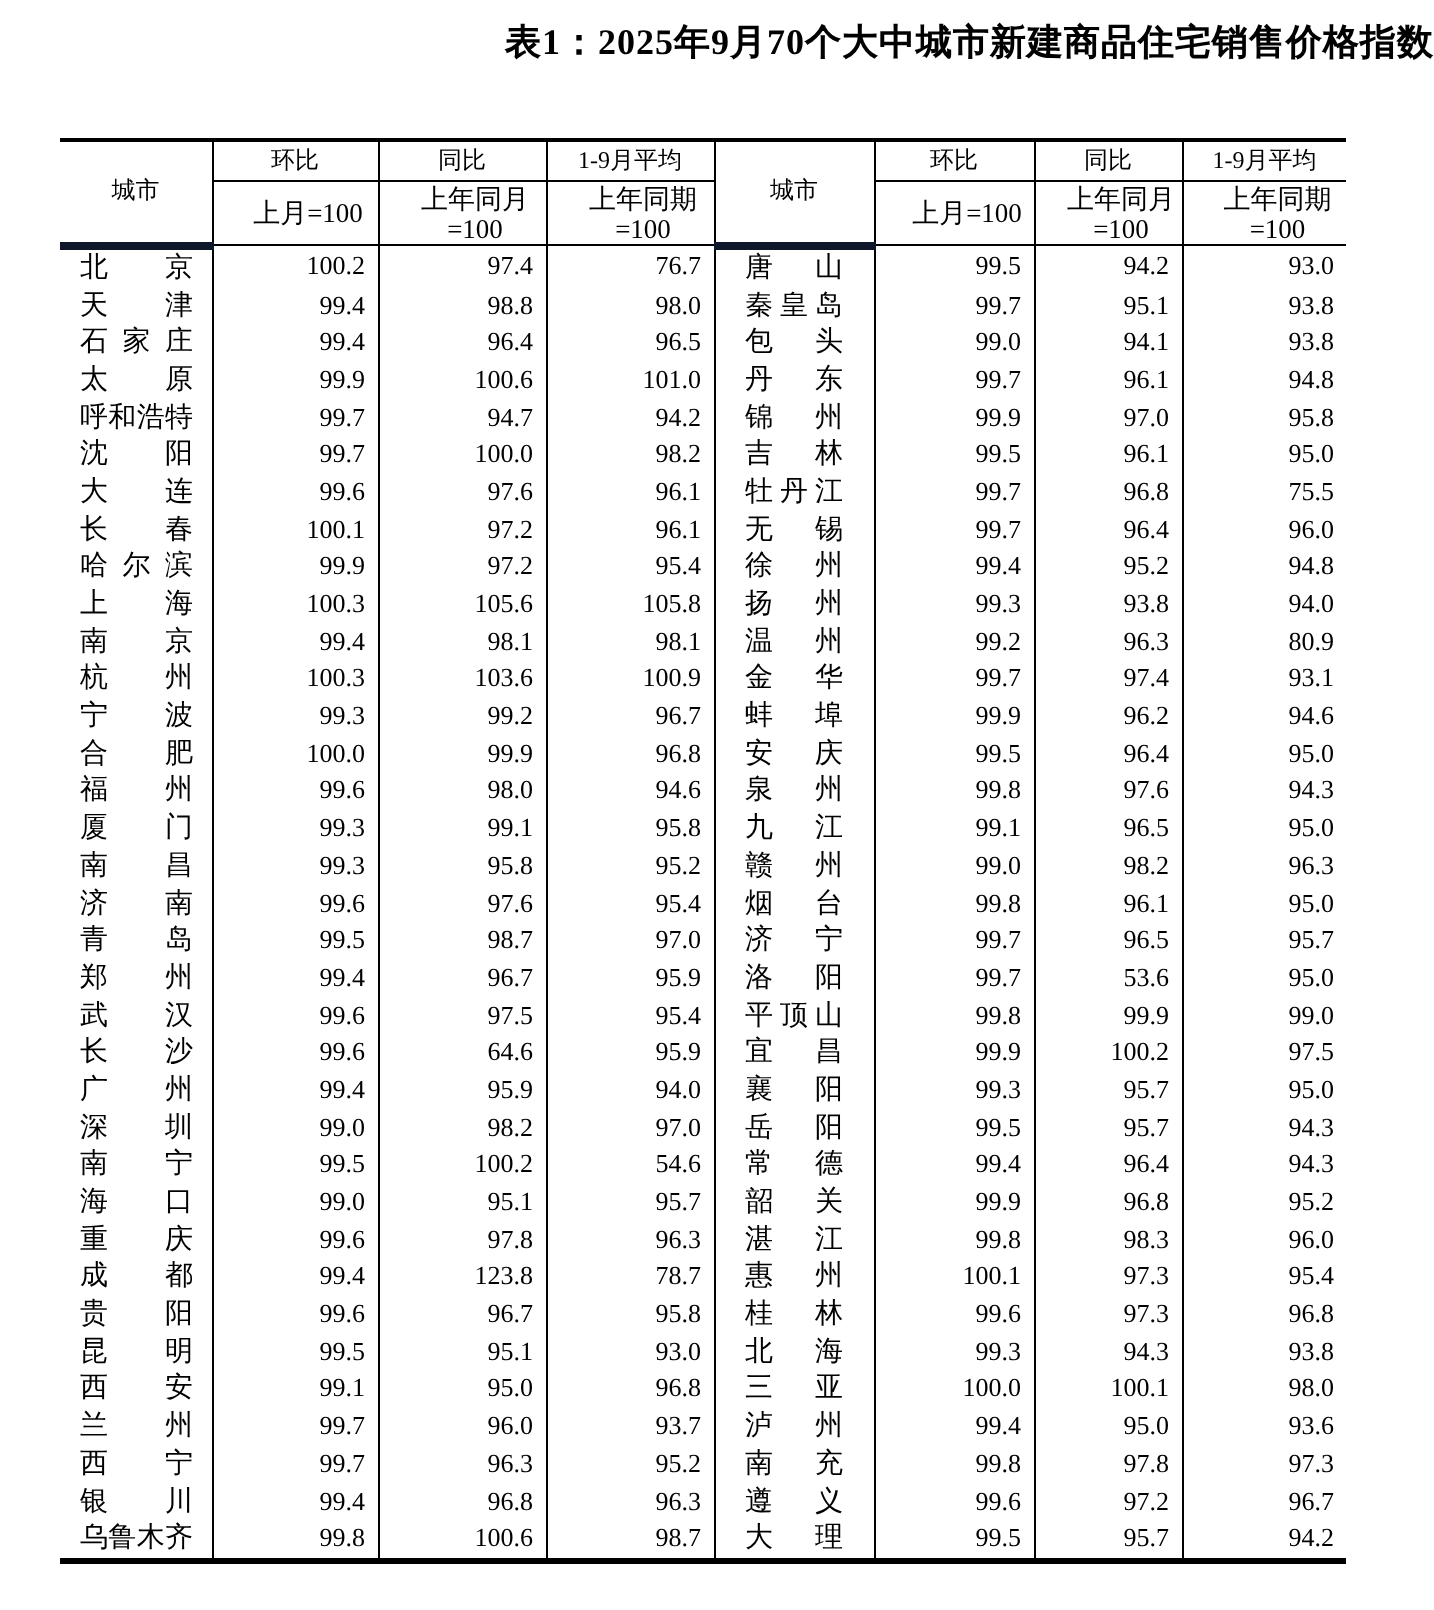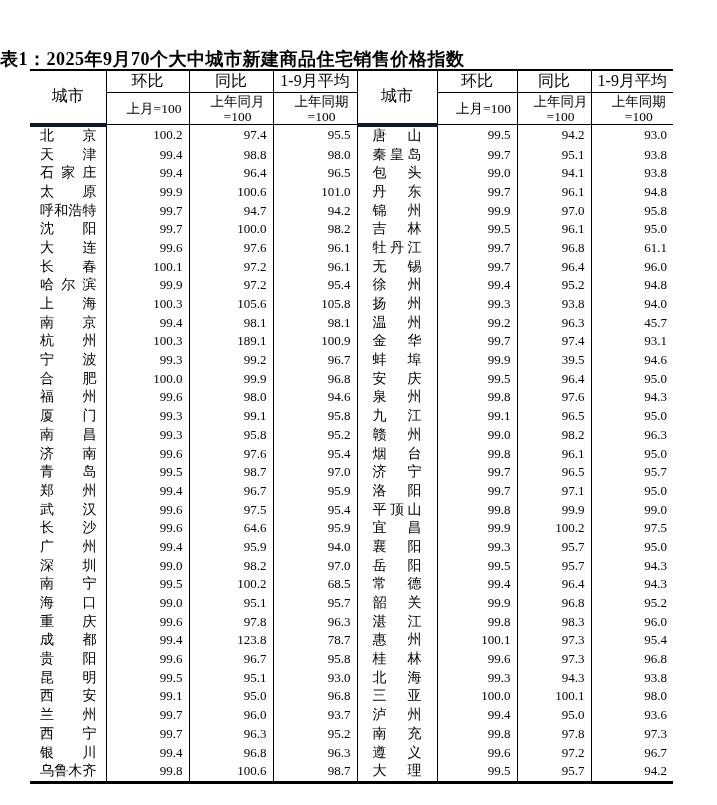--- a/index.html
+++ b/index.html
@@ -10,39 +10,38 @@
     background: #ffffff;
     font-family: "Liberation Serif", "DejaVu Serif", serif;
     color: #000000;
     overflow: hidden;
   }
   .title {
     position: absolute;
     top: 9px;
     left: 0;
     width: 717px;
-    text-align: left;
+    text-align: right;
     font-size: 18px;
     font-weight: bold;
     letter-spacing: 0.5px;
     white-space: nowrap;
-    margin-top: 38px;
   }
   table.idx {
     position: absolute;
     top: 69px;
     left: 30px;
     width: 643px;
     border-collapse: collapse;
     table-layout: fixed;
     border-top: 2.5px solid #000;
     border-bottom: 3px solid #000;
   }
   th, td { padding: 0; font-weight: normal; vertical-align: middle; }
-  th { font-size: 16px; white-space: nowrap; }
+  th { font-size: 12px; white-space: nowrap; }
   .city-h, .top-h, .sub-h { border-left: 1px solid #000; }
   .th-first { border-left: none; }
   .top-h { border-bottom: 1px solid #000; height: 19px; }
   .city-h { border-bottom: 4px solid #0f172a; }
   .sub-h { border-bottom: 1px solid #000; height: 31px; font-size: 13.5px; }
   .sub-h .sub-line { line-height: 15px; text-align: center; padding-left: 13px; }
   .sub-h .sub-line:empty { display: none; }
   tbody td { height: 18.7px; border-left: 1px solid #000; font-size: 13px; }
   tbody td:first-child { border-left: none; }
   td.num { text-align: right; padding-right: 6px; }
@@ -110,21 +109,21 @@
     <tbody>
         <tr>
           <td class="city city-l">
             <div class="city-inner">
               <span>北</span>
               <span>京</span>
             </div>
           </td>
           <td class="num">100.2</td>
           <td class="num">97.4</td>
-          <td class="num">95.5</td>
+          <td class="num">76.7</td>
           <td class="city city-r">
             <div class="city-inner">
               <span>唐</span>
               <span>山</span>
             </div>
           </td>
           <td class="num">99.5</td>
           <td class="num">94.2</td>
           <td class="num">93.0</td>
         </tr>
@@ -244,21 +243,21 @@
           <td class="num">96.1</td>
           <td class="city city-r">
             <div class="city-inner">
               <span>牡</span>
               <span>丹</span>
               <span>江</span>
             </div>
           </td>
           <td class="num">99.7</td>
           <td class="num">96.8</td>
-          <td class="num">61.1</td>
+          <td class="num">75.5</td>
         </tr>
         <tr>
           <td class="city city-l">
             <div class="city-inner">
               <span>长</span>
               <span>春</span>
             </div>
           </td>
           <td class="num">100.1</td>
           <td class="num">97.2</td>
@@ -325,31 +324,31 @@
           <td class="num">98.1</td>
           <td class="num">98.1</td>
           <td class="city city-r">
             <div class="city-inner">
               <span>温</span>
               <span>州</span>
             </div>
           </td>
           <td class="num">99.2</td>
           <td class="num">96.3</td>
-          <td class="num">45.7</td>
+          <td class="num">80.9</td>
         </tr>
         <tr>
           <td class="city city-l">
             <div class="city-inner">
               <span>杭</span>
               <span>州</span>
             </div>
           </td>
           <td class="num">100.3</td>
-          <td class="num">189.1</td>
+          <td class="num">103.6</td>
           <td class="num">100.9</td>
           <td class="city city-r">
             <div class="city-inner">
               <span>金</span>
               <span>华</span>
             </div>
           </td>
           <td class="num">99.7</td>
           <td class="num">97.4</td>
           <td class="num">93.1</td>
@@ -364,21 +363,21 @@
           <td class="num">99.3</td>
           <td class="num">99.2</td>
           <td class="num">96.7</td>
           <td class="city city-r">
             <div class="city-inner">
               <span>蚌</span>
               <span>埠</span>
             </div>
           </td>
           <td class="num">99.9</td>
-          <td class="num">39.5</td>
+          <td class="num">96.2</td>
           <td class="num">94.6</td>
         </tr>
         <tr>
           <td class="city city-l">
             <div class="city-inner">
               <span>合</span>
               <span>肥</span>
             </div>
           </td>
           <td class="num">100.0</td>
@@ -504,21 +503,21 @@
           <td class="num">99.4</td>
           <td class="num">96.7</td>
           <td class="num">95.9</td>
           <td class="city city-r">
             <div class="city-inner">
               <span>洛</span>
               <span>阳</span>
             </div>
           </td>
           <td class="num">99.7</td>
-          <td class="num">97.1</td>
+          <td class="num">53.6</td>
           <td class="num">95.0</td>
         </tr>
         <tr>
           <td class="city city-l">
             <div class="city-inner">
               <span>武</span>
               <span>汉</span>
             </div>
           </td>
           <td class="num">99.6</td>
@@ -597,21 +596,21 @@
         </tr>
         <tr>
           <td class="city city-l">
             <div class="city-inner">
               <span>南</span>
               <span>宁</span>
             </div>
           </td>
           <td class="num">99.5</td>
           <td class="num">100.2</td>
-          <td class="num">68.5</td>
+          <td class="num">54.6</td>
           <td class="city city-r">
             <div class="city-inner">
               <span>常</span>
               <span>德</span>
             </div>
           </td>
           <td class="num">99.4</td>
           <td class="num">96.4</td>
           <td class="num">94.3</td>
         </tr>

